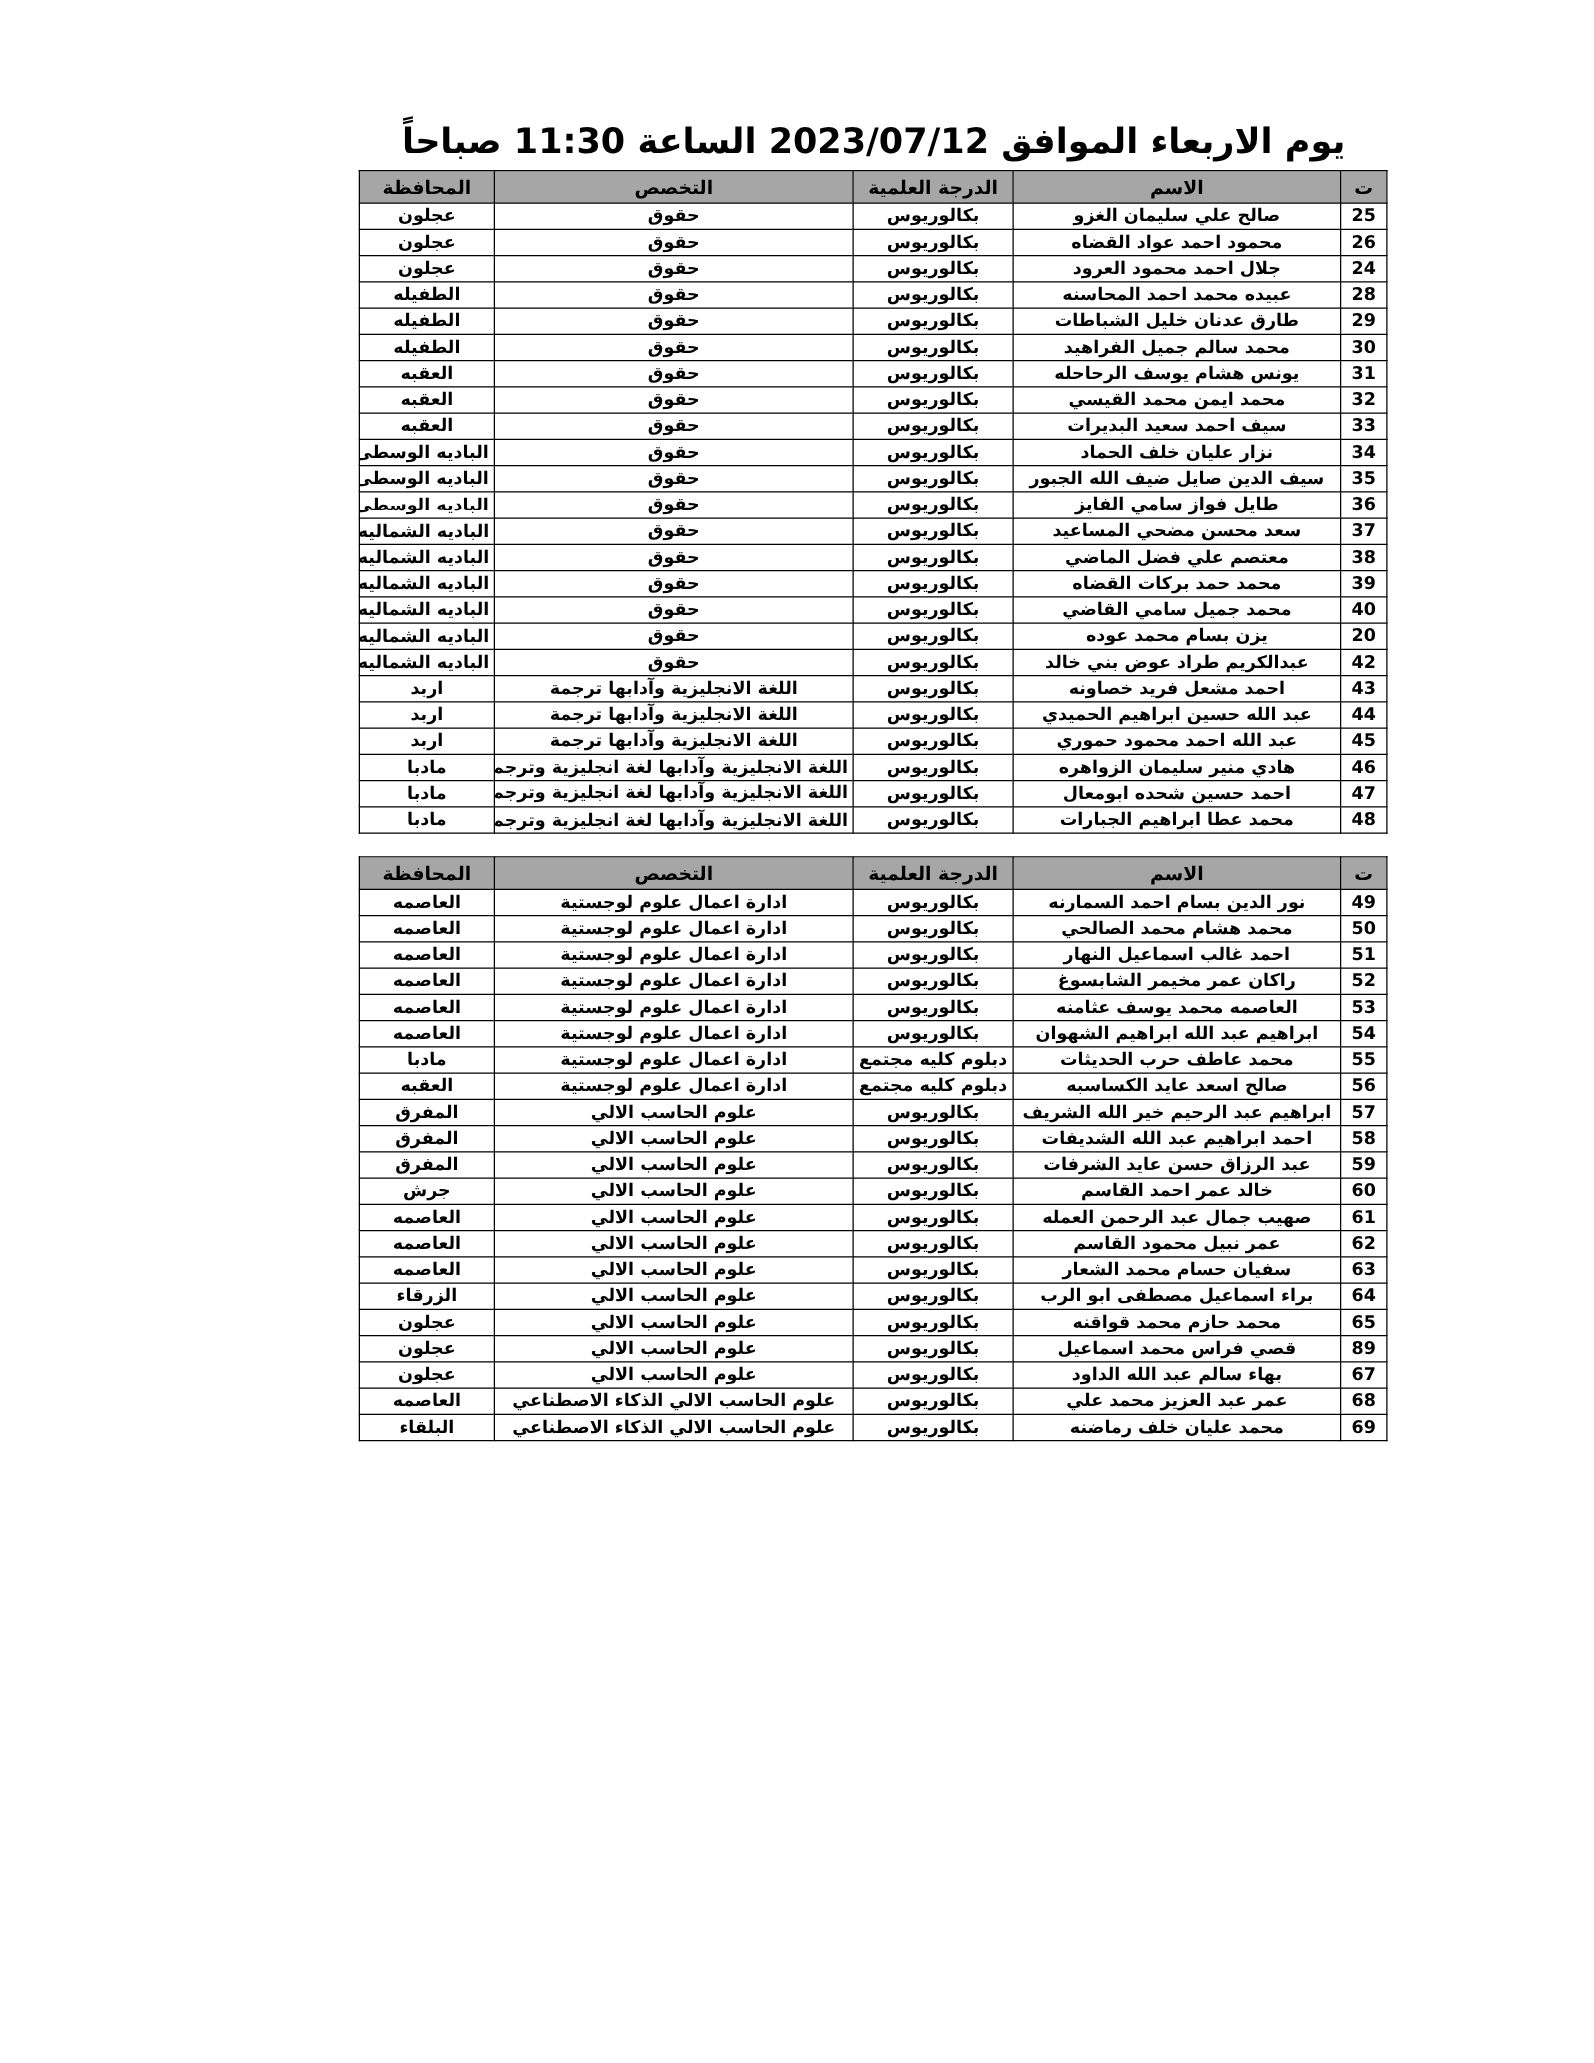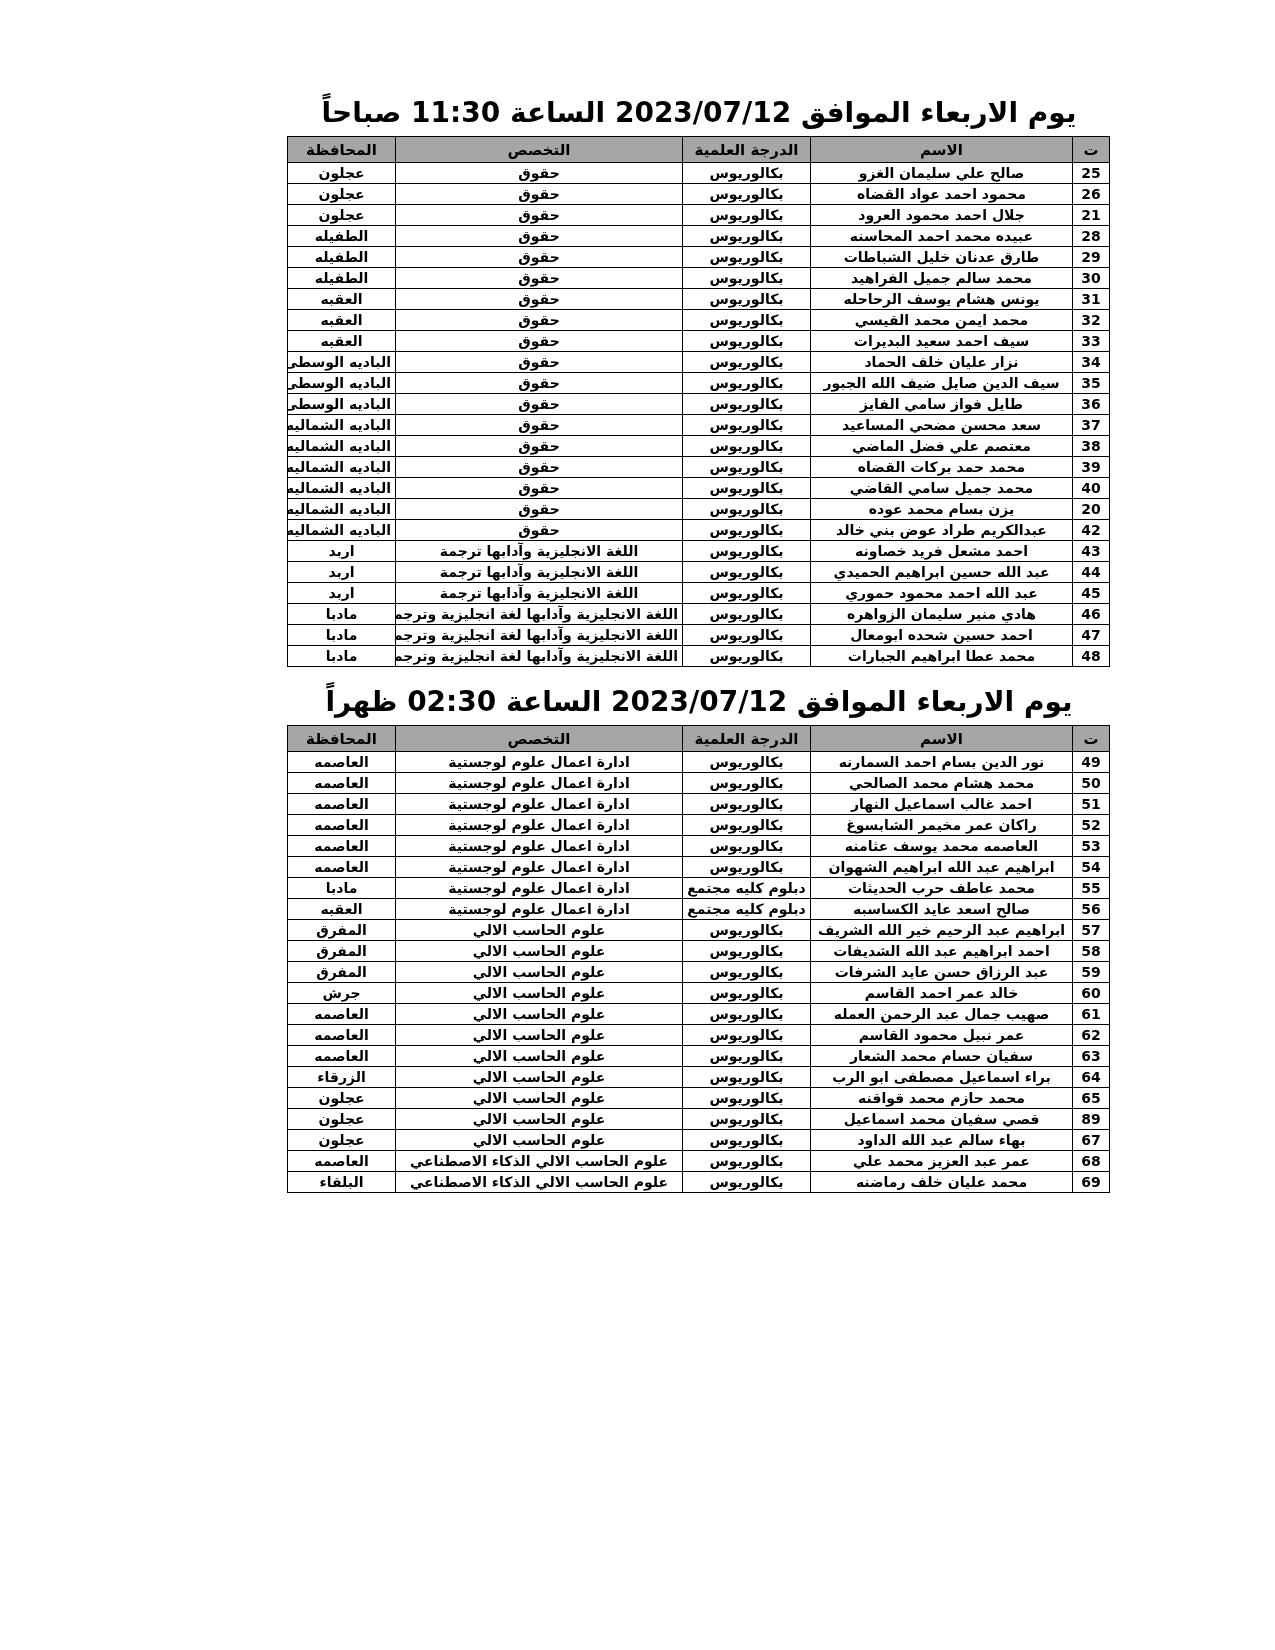--- a/index.html
+++ b/index.html
@@ -94,21 +94,21 @@
               <td>عجلون</td>
             </tr>
             <tr>
               <td>26</td>
               <td>محمود احمد عواد القضاه</td>
               <td>بكالوريوس</td>
               <td>حقوق</td>
               <td>عجلون</td>
             </tr>
             <tr>
-              <td>21</td>
+              <td>24</td>
               <td>جلال احمد محمود العرود</td>
               <td>بكالوريوس</td>
               <td>حقوق</td>
               <td>عجلون</td>
             </tr>
             <tr>
               <td>28</td>
               <td>عبيده محمد احمد المحاسنه</td>
               <td>بكالوريوس</td>
               <td>حقوق</td>
@@ -252,21 +252,20 @@
               <td>محمد عطا ابراهيم الجبارات</td>
               <td>بكالوريوس</td>
               <td>اللغة الانجليزية وآدابها لغة انجليزية وترجمة</td>
               <td>مادبا</td>
             </tr>
           </tbody>
       </table>
     </section>
 
     <section class="session">
-      <h1 class="session-title">يوم الاربعاء الموافق 2023/07/12 الساعة 02:30 ظهراً</h1>
       <table class="roster">
         <colgroup>
           <col class="c-no">
             <col class="c-name">
             <col class="c-degree">
             <col class="c-major">
             <col class="c-gov">
         </colgroup>
         <thead>
           <tr>
@@ -392,21 +391,21 @@
             </tr>
             <tr>
               <td>65</td>
               <td>محمد حازم محمد قواقنه</td>
               <td>بكالوريوس</td>
               <td>علوم الحاسب الالي</td>
               <td>عجلون</td>
             </tr>
             <tr>
               <td>89</td>
-              <td>قصي سفيان محمد اسماعيل</td>
+              <td>قصي فراس محمد اسماعيل</td>
               <td>بكالوريوس</td>
               <td>علوم الحاسب الالي</td>
               <td>عجلون</td>
             </tr>
             <tr>
               <td>67</td>
               <td>بهاء سالم عبد الله الداود</td>
               <td>بكالوريوس</td>
               <td>علوم الحاسب الالي</td>
               <td>عجلون</td>

